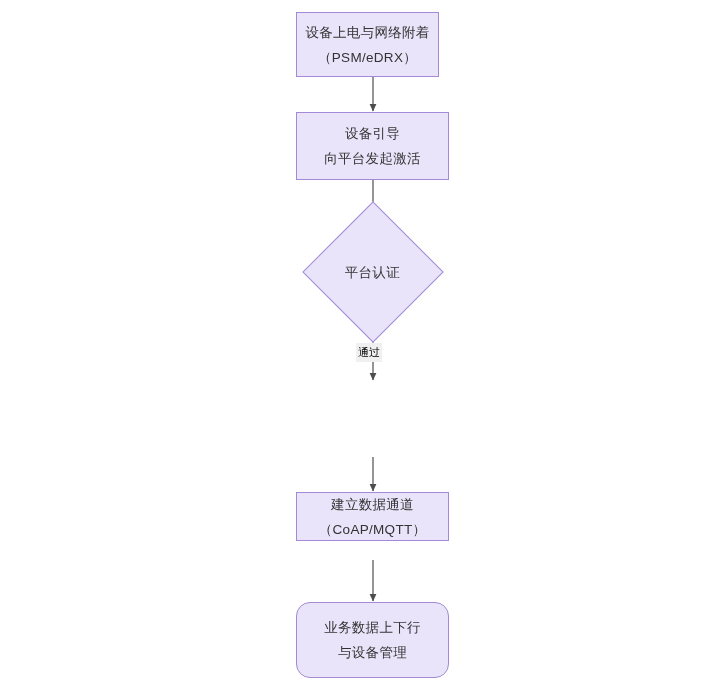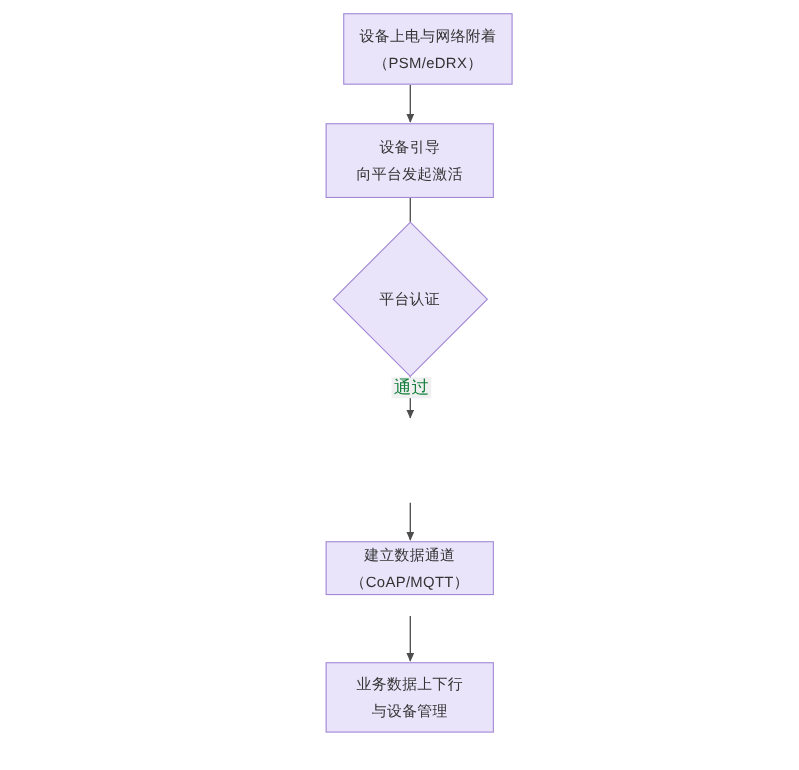--- a/index.html
+++ b/index.html
@@ -53,22 +53,22 @@
     border: 1px solid #a489d6;
     transform: rotate(45deg);
   }
   .node.decision .decision-text {
     transform: rotate(-45deg);
     white-space: nowrap;
   }
   .edge-label {
     position: absolute;
     background: #f0f0f0;
-    color: #15803d;
-    font-size: 16px;
+    color: #000000;
+    font-size: 11px;
     line-height: 17px;
     padding: 1px 2px;
     white-space: nowrap;
   }
 </style>
 </head>
 <body>
 
 <div id="flow-canvas">
 
@@ -83,21 +83,21 @@
 
     <line x1="373" y1="180" x2="373" y2="221" stroke="#4d4d4d" stroke-width="1.2" marker-end="url(#arrowhead)"></line>
 
     <line x1="373" y1="322" x2="373" y2="380" stroke="#4d4d4d" stroke-width="1.2" marker-end="url(#arrowhead)"></line>
 
     <line x1="373" y1="457" x2="373" y2="491" stroke="#4d4d4d" stroke-width="1.2" marker-end="url(#arrowhead)"></line>
 
     <line x1="373" y1="560" x2="373" y2="601" stroke="#4d4d4d" stroke-width="1.2" marker-end="url(#arrowhead)"></line>
   </svg>
 
-  <div class="node process" style="left:296px; top:12px; width:154px; height:65px;margin-left:16px;">
+  <div class="node process" style="left:296px; top:12px; width:143px; height:65px;">
     <span>设备上电与网络附着
 （PSM/eDRX）</span>
   </div>
 
   <div class="node process" style="left:296px; top:112px; width:153px; height:68px;">
     <span>设备引导
 向平台发起激活</span>
   </div>
 
   <div class="node decision" style="left:323px; top:222px;">
@@ -107,18 +107,18 @@
   <div class="edge-label" style="left:356px; top:343px;">
     <span>通过</span>
   </div>
 
 
   <div class="node process" style="left:296px; top:492px; width:153px; height:49px;">
     <span>建立数据通道
 （CoAP/MQTT）</span>
   </div>
 
-  <div class="node process" style="left:296px; top:602px; width:153px; height:64px;">
+  <div class="node process" style="left:296px; top:602px; width:153px; height:76px;border-radius:14px;">
     <span>业务数据上下行
 与设备管理</span>
   </div>
 
 </div>
 
 </body></html>

